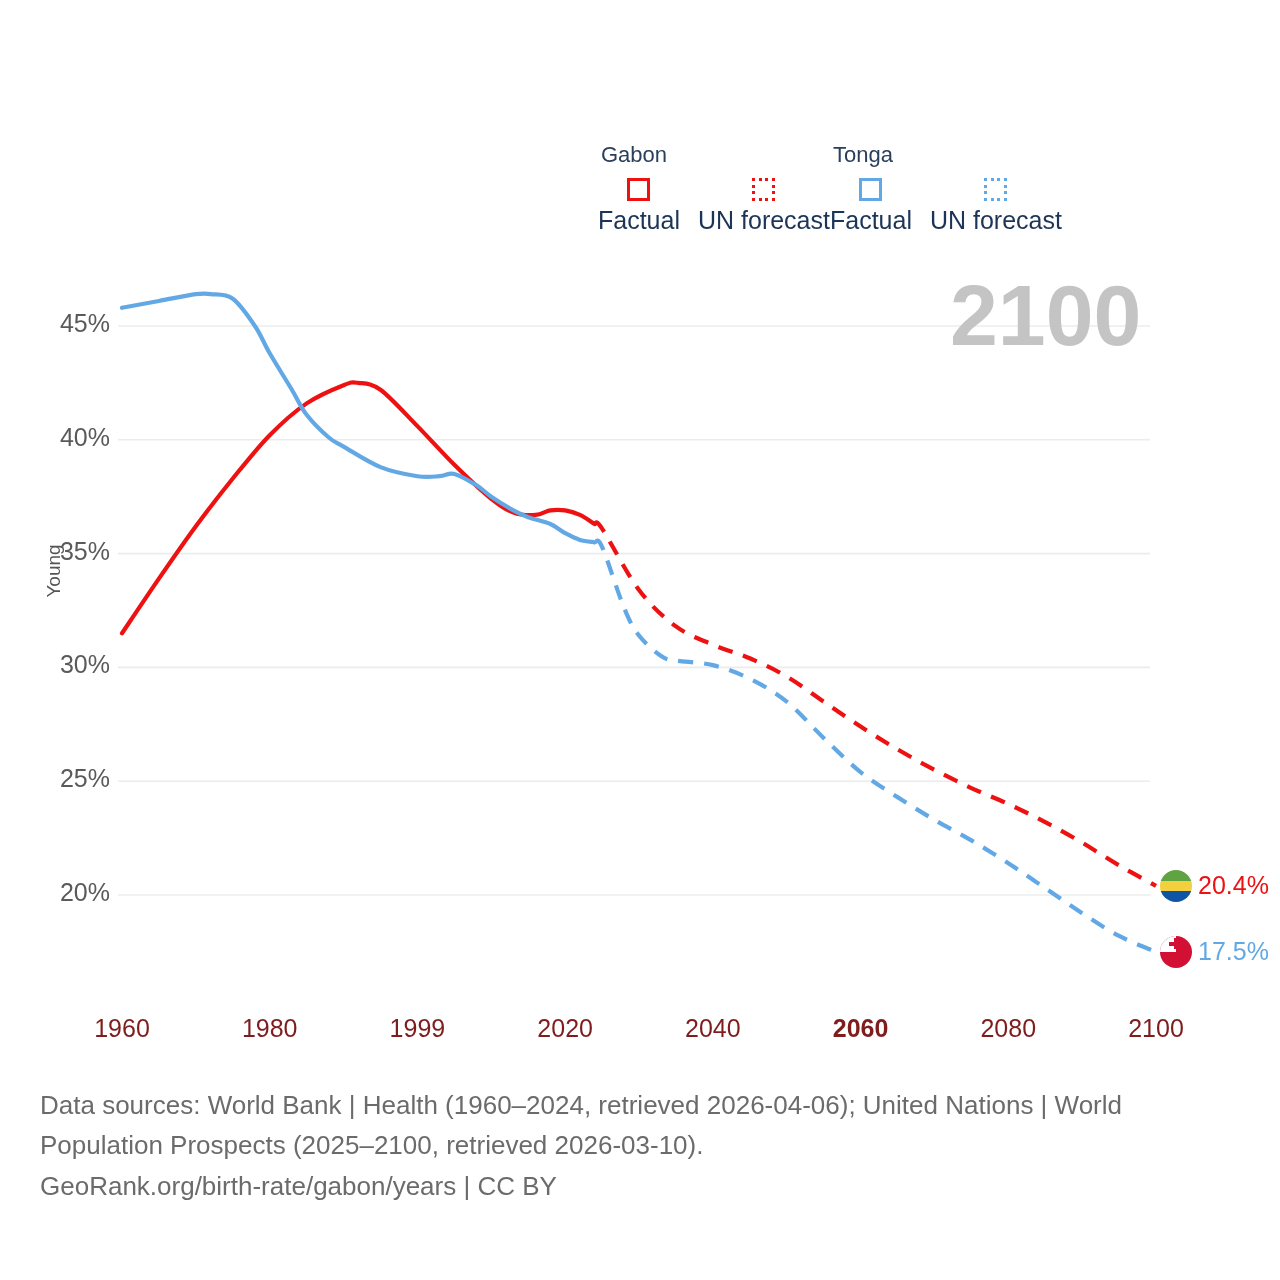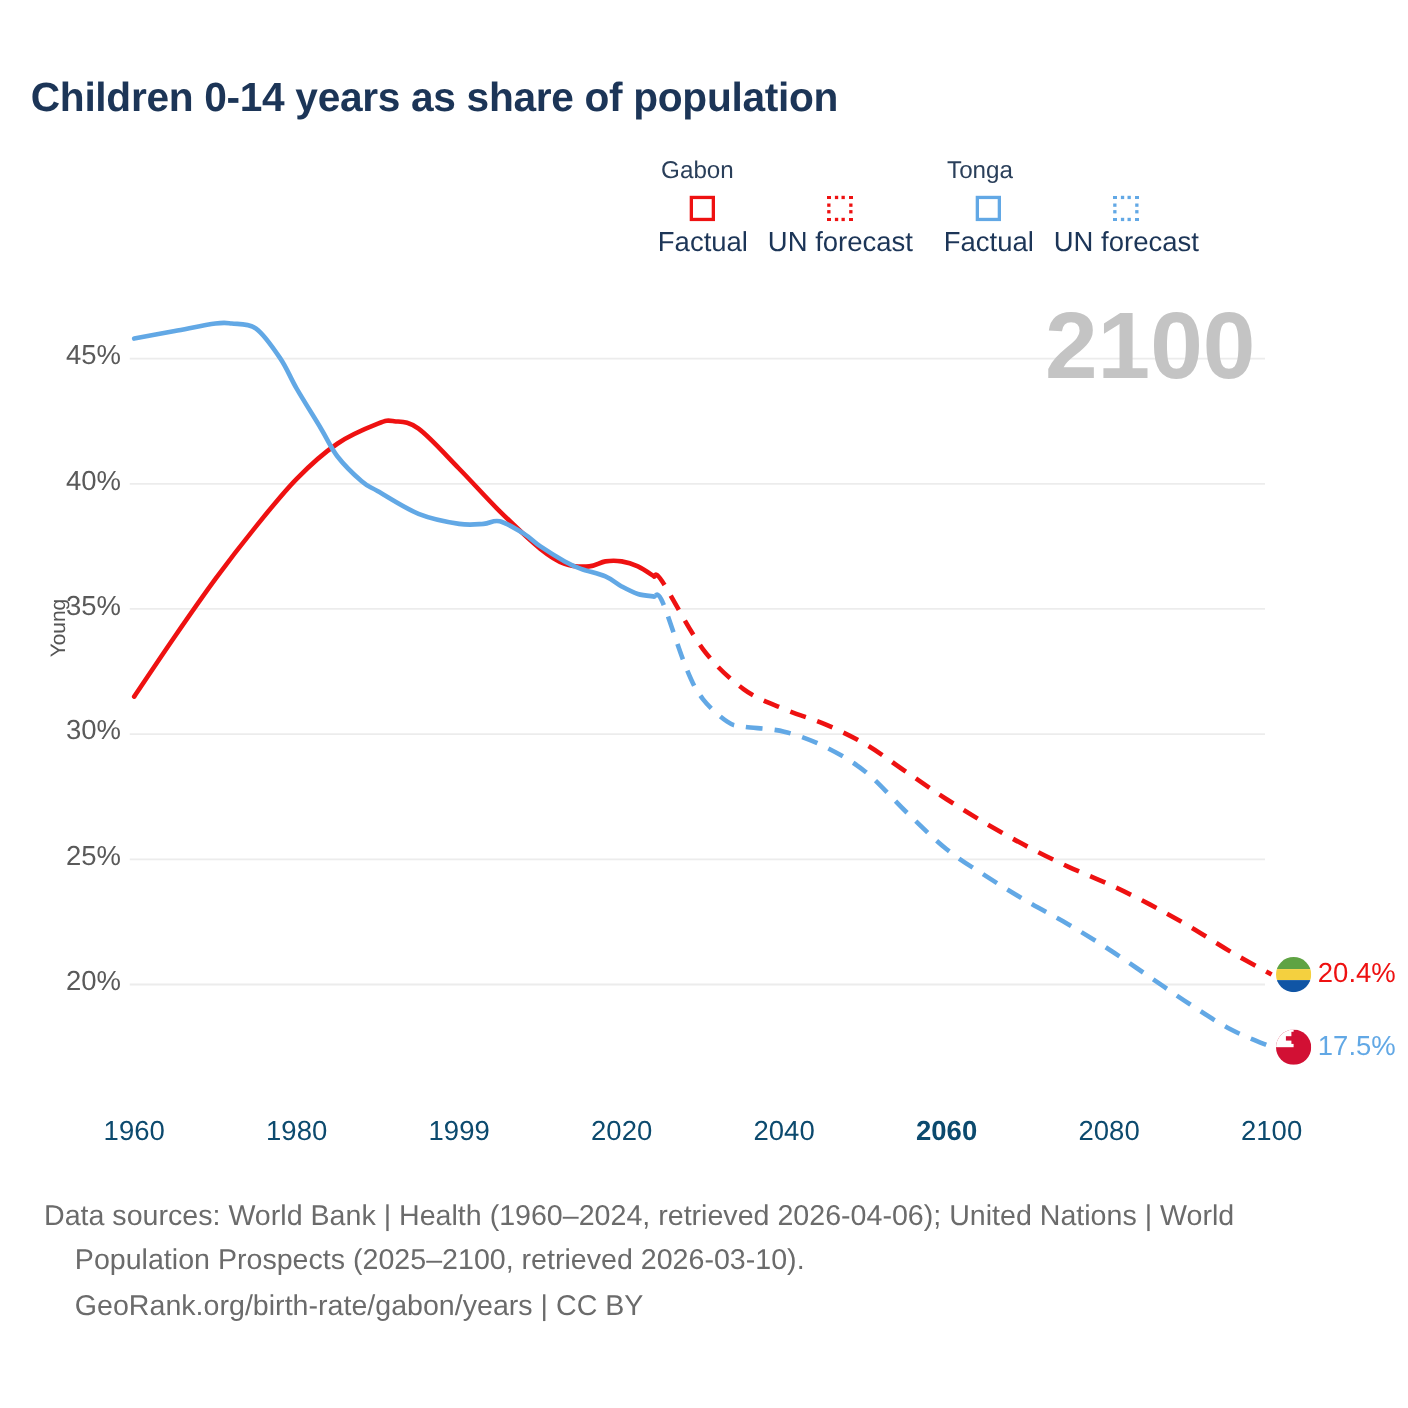--- a/index.html
+++ b/index.html
@@ -30,21 +30,20 @@
     color: #1c3557;
     white-space: nowrap;
   }
   
   .legend {
     position: absolute;
     left: 598px;
     top: 142px;
     display: flex;
     flex-direction: row;
-    gap: 28px;
     align-items: flex-start;
   }
   .legend-group {
     display: flex;
     flex-direction: column;
     align-items: flex-start;
   }
   .legend-group-title {
     font-size: 22px;
     color: #2a3f5a;
@@ -112,21 +111,21 @@
     width: 80px;
     text-align: right;
     font-size: 25px;
     color: #5a5a5a;
   }
   .x-tick-label {
     position: absolute;
     width: 120px;
     text-align: center;
     font-size: 25px;
-    color: #0c4a6e;
+    color: #7f1d1d;
     top: 1014px;
   }
   .end-label {
     position: absolute;
     font-size: 25px;
     white-space: nowrap;
     text-align: right;
   }
   .end-label.gabon { color: #ee1111; }
   .end-label.tonga { color: #62a8e5; }
@@ -157,28 +156,27 @@
   
   .footer {
     position: absolute;
     left: 40px;
     top: 1085px;
     width: 1150px;
     font-size: 26px;
     line-height: 1.55;
     color: #6b6b6b;
   }
-  .footer .line2 { display: block; margin-left: 28px; }
+  .footer .line2 { display: block; }
 </style>
 </head>
 <body>
 
 <div id="root">
 
-  <div class="chart-title">Children 0-14 years as share of population</div>
 
   <div class="legend">
     <div class="legend-group">
       <div class="legend-group-title">Gabon</div>
       <div class="legend-entries">
         <div class="legend-entry">
           <span class="legend-swatch solid-red"></span>
           <span class="legend-label">Factual</span>
         </div>
         <div class="legend-entry">

